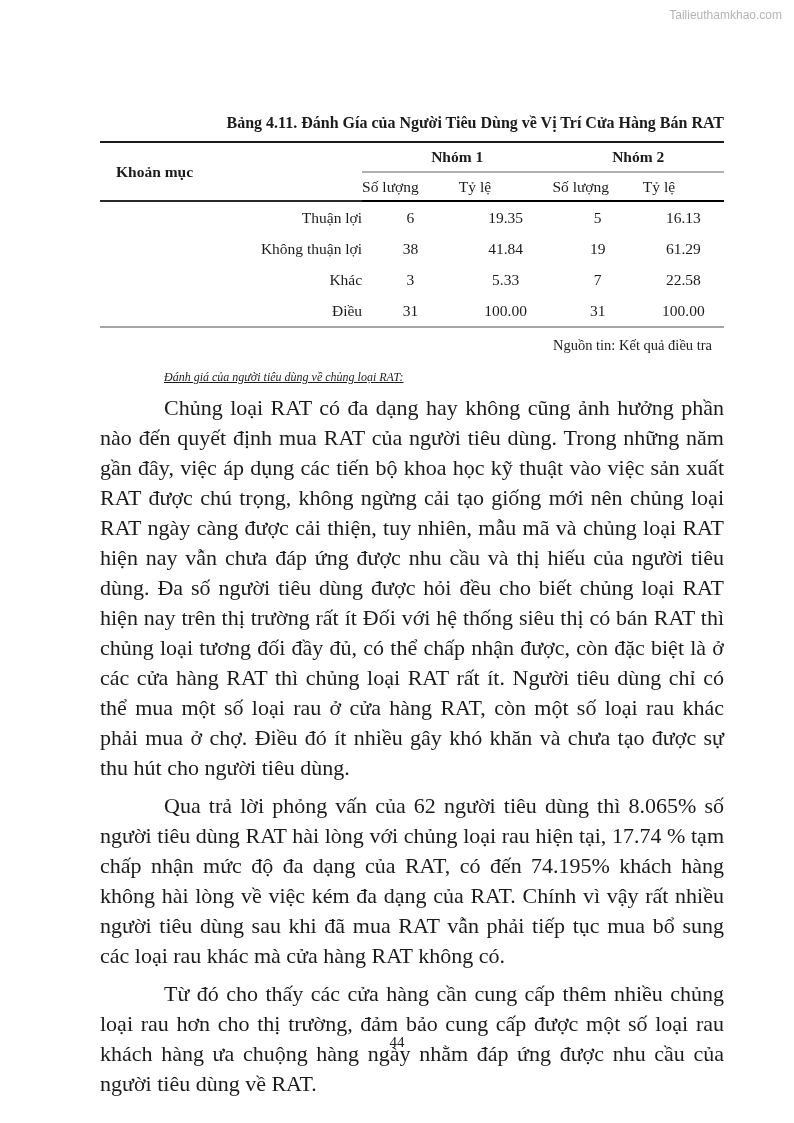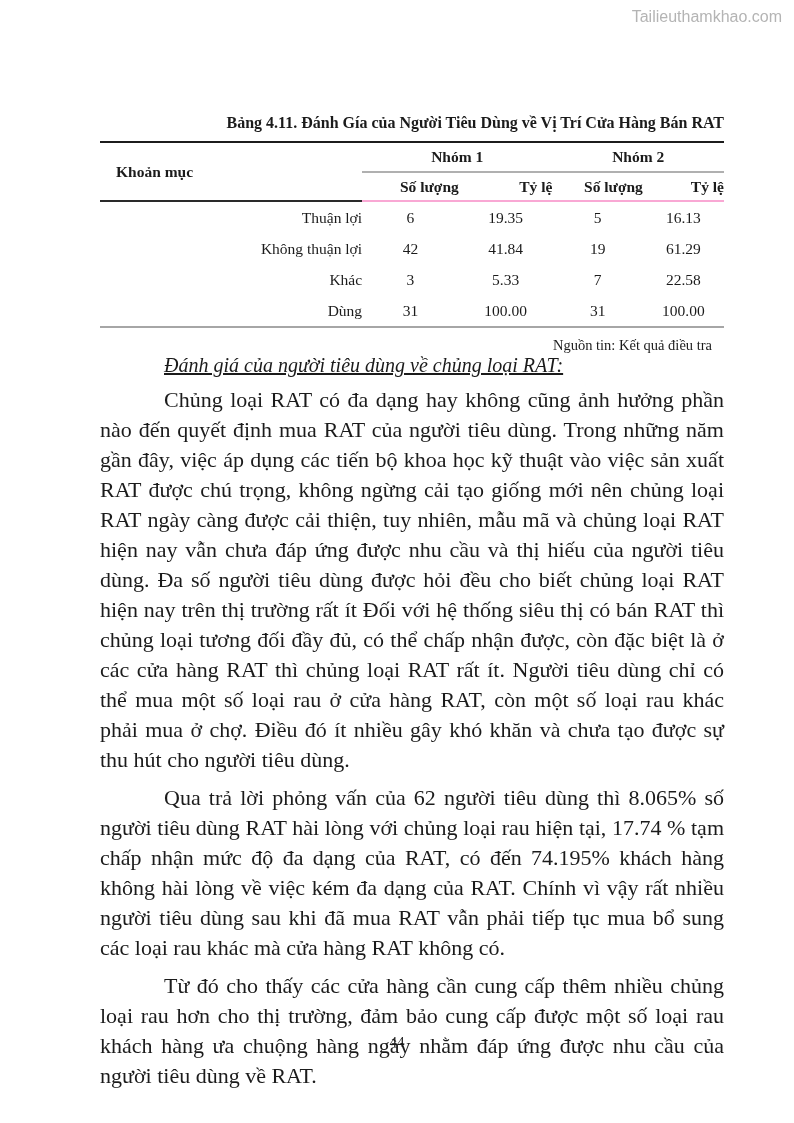--- a/index.html
+++ b/index.html
@@ -14,21 +14,21 @@
     background: #ffffff;
     font-family: "Liberation Serif", serif;
     color: #1b1b1b;
     overflow: hidden;
   }
   .watermark {
     position: absolute;
     top: 8px;
     right: 12px;
     font-family: "Liberation Sans", sans-serif;
-    font-size: 16px;
+    font-size: 12px;
     color: #b4b4b4;
   }
   .content {
     position: absolute;
     left: 100px;
     top: 114px;
     width: 624px;
   }
   .table-title {
     font-size: 16px;
@@ -60,46 +60,47 @@
     font-weight: bold;
     border-bottom: 2px solid #2a2a2a;
   }
   th.group-head {
     text-align: center;
     font-weight: bold;
     height: 28px;
     border-bottom: 2px solid #b0b0b0;
   }
   th.sub-head {
-    text-align: right;
-    font-weight: bold;
+    text-align: left;
+    font-weight: normal;
     height: 27px;
-    border-bottom: 2px solid #f9a8d4;
+    border-bottom: 2px solid #000000;
   }
   tbody td {
     height: 31px;
     text-align: center;
     font-weight: normal;
   }
   td.row-label {
     text-align: right;
     padding-left: 28px;
   }
   tr.total-row td.row-label {
     padding-left: 13px;
   }
   .source-line {
     margin-top: 9px;
     text-align: right;
     padding-right: 12px;
     font-size: 14.5px;
   }
   .section-heading {
+    margin-top: 16px;
     padding-left: 64px;
-    font-size: 20px;
+    font-size: 12px;
     font-style: italic;
   }
   .section-heading span {
     text-decoration: underline;
   }
   .para {
     margin: 8px 0 0 0;
     font-size: 22px;
     line-height: 30px;
     text-align: justify;
@@ -149,34 +150,34 @@
       <tbody>
         <tr>
           <td class="row-label">Thuận lợi</td>
           <td>6</td>
           <td>19.35</td>
           <td>5</td>
           <td>16.13</td>
         </tr>
         <tr>
           <td class="row-label">Không thuận lợi</td>
-          <td>42</td>
+          <td>38</td>
           <td>41.84</td>
           <td>19</td>
           <td>61.29</td>
         </tr>
         <tr>
           <td class="row-label">Khác</td>
           <td>3</td>
           <td>5.33</td>
           <td>7</td>
           <td>22.58</td>
         </tr>
         <tr class="total-row">
-          <td class="row-label">Dùng</td>
+          <td class="row-label">Điều</td>
           <td>31</td>
           <td>100.00</td>
           <td>31</td>
           <td>100.00</td>
         </tr>
       </tbody>
     </table>
 
     <div class="source-line">Nguồn tin: Kết quả điều tra</div>
 

